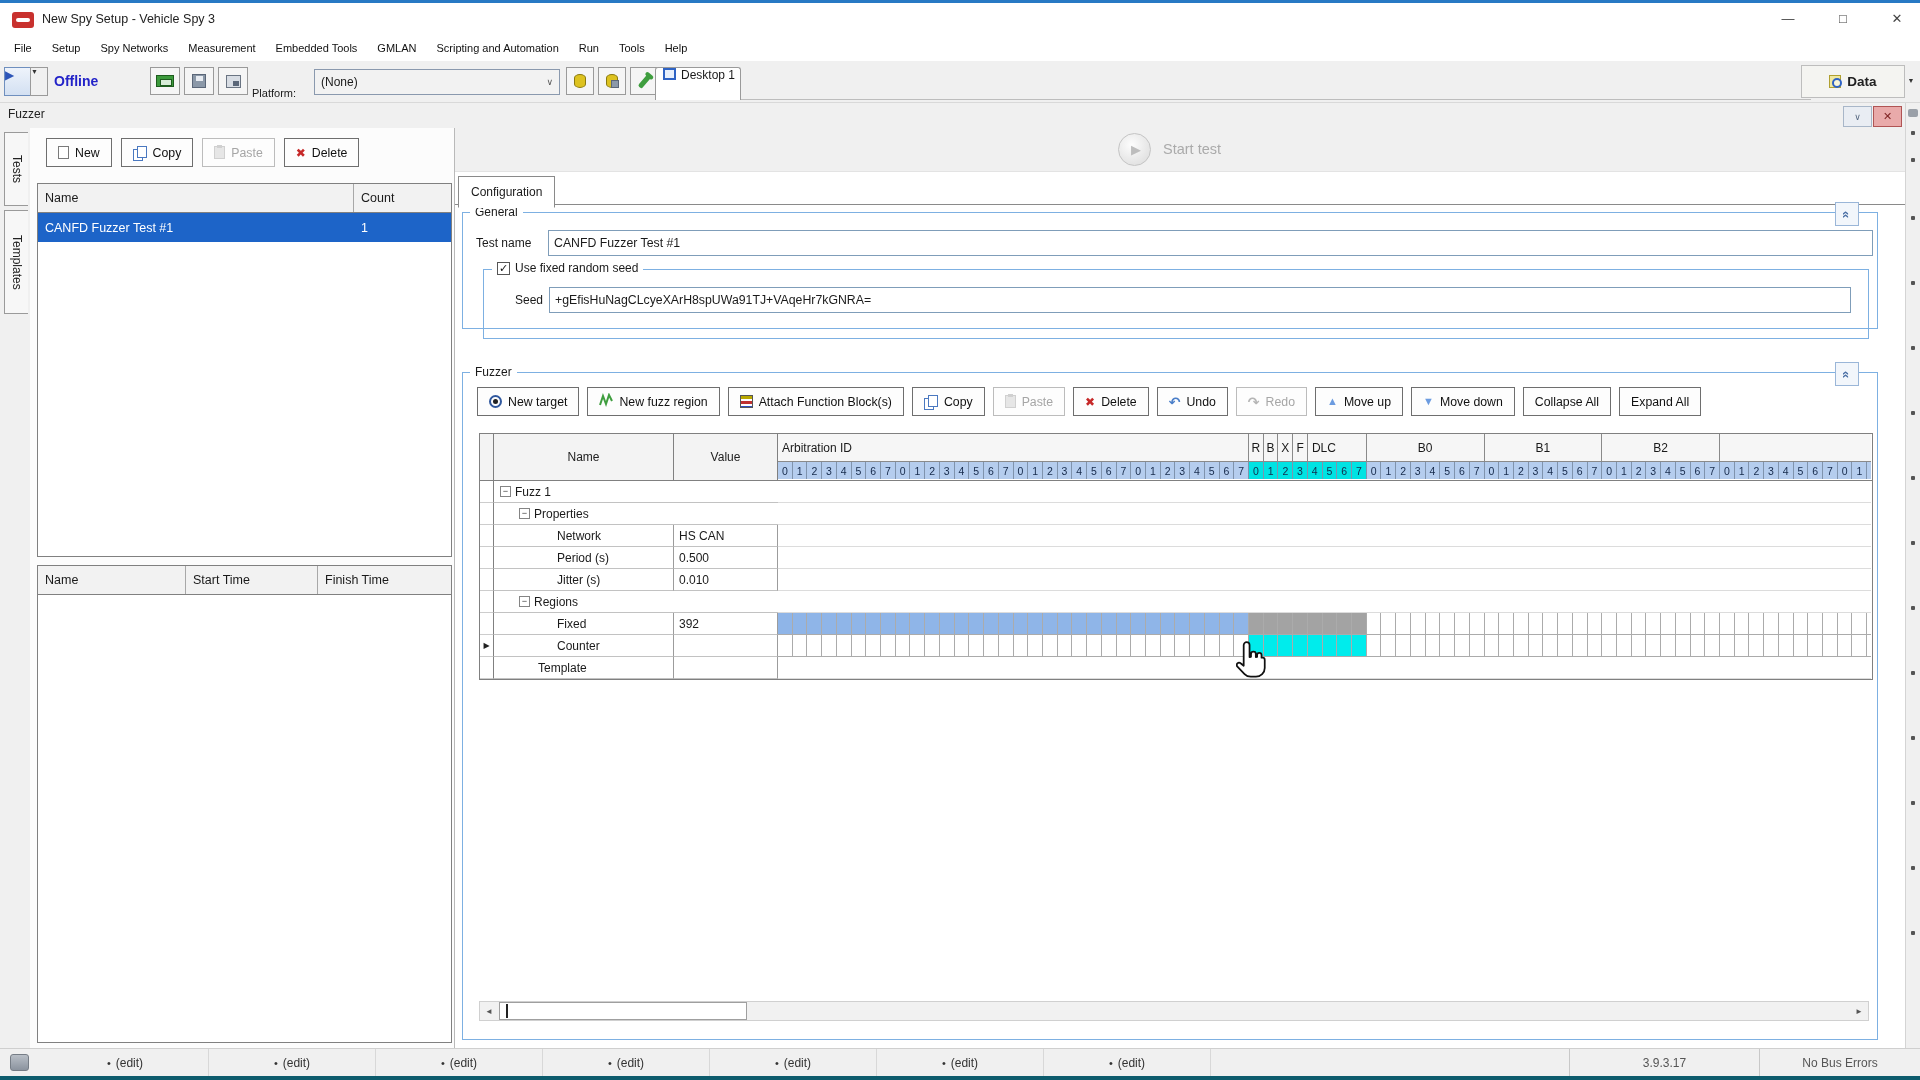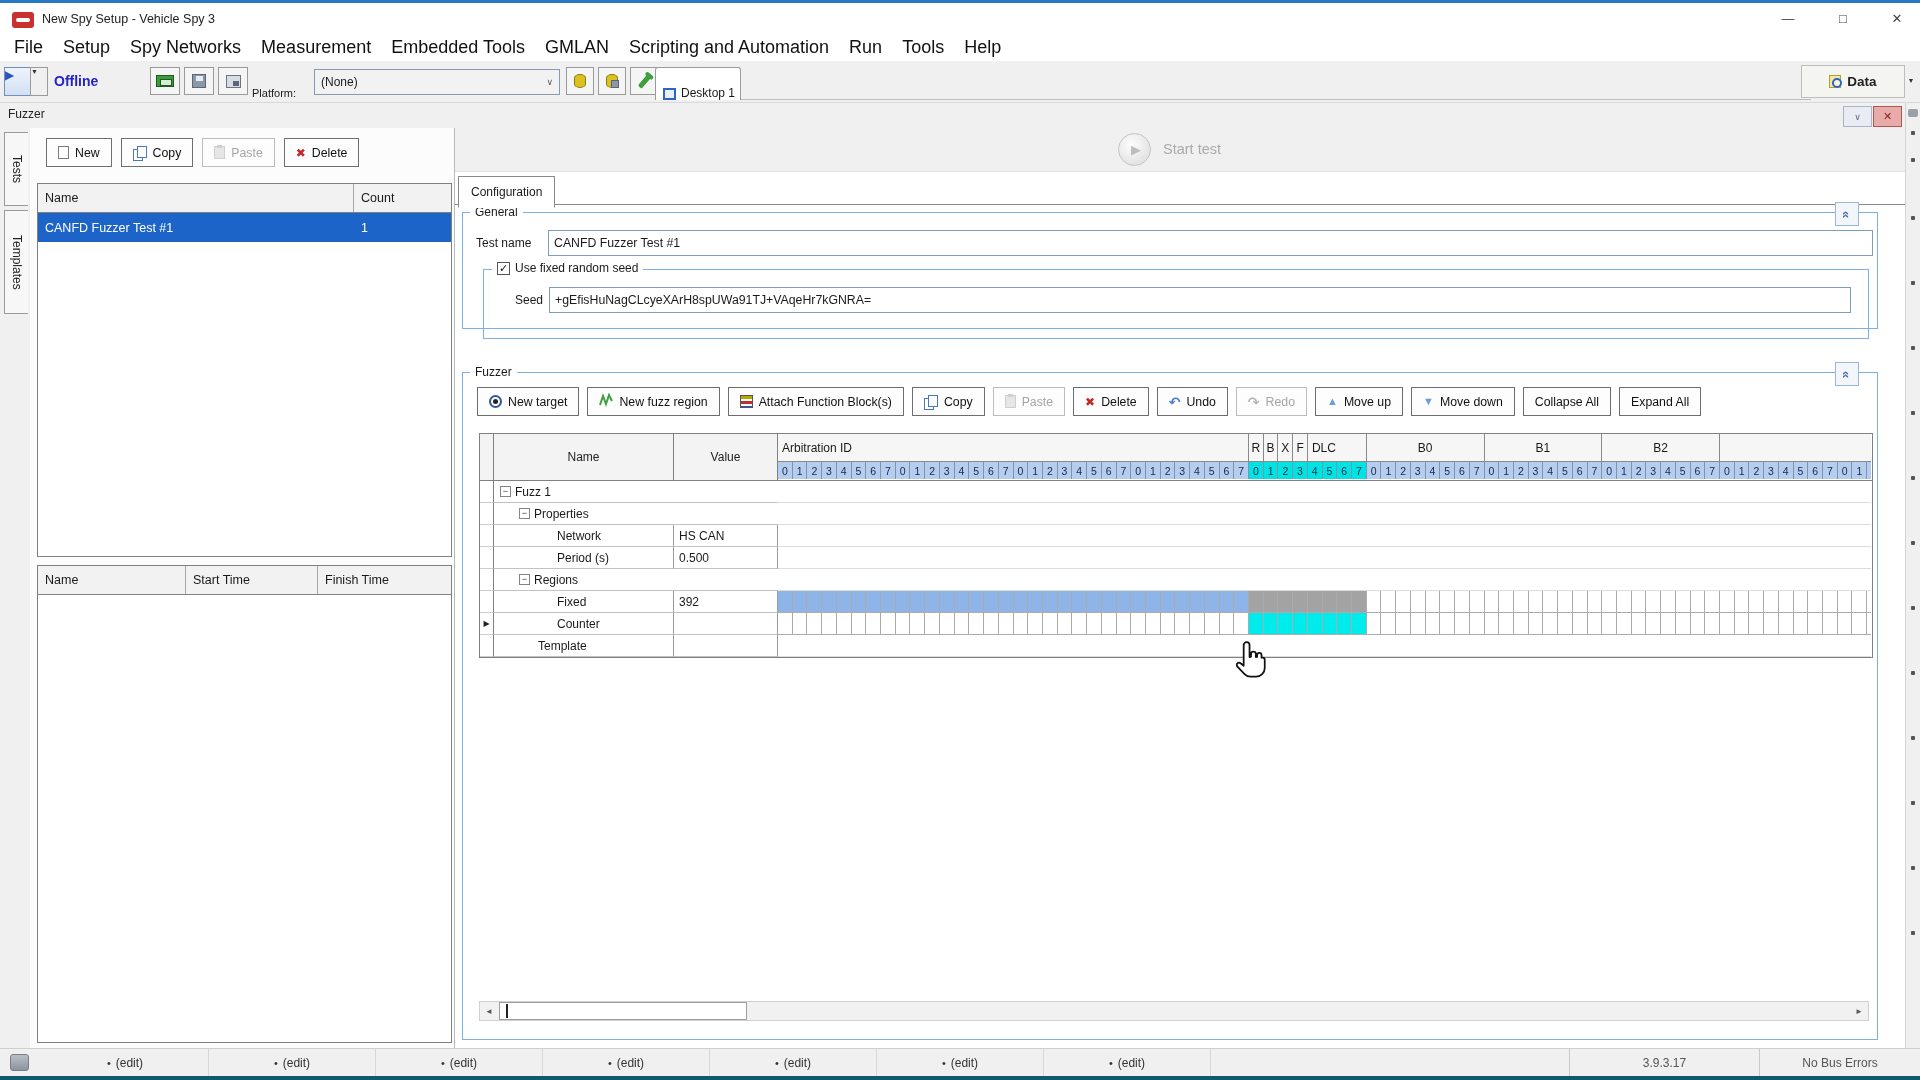--- a/index.html
+++ b/index.html
@@ -8,30 +8,30 @@
   .abs{position:absolute}
 
   
   #titlebar{left:0;top:0;width:1920px;height:34px;background:#fff;border-top:3px solid #2779c4;box-sizing:border-box}
   #appicon{left:12px;top:9px;width:22px;height:16px;background:#c8312e;border-radius:3px}
   #appicon::after{content:"";position:absolute;left:4px;top:6px;width:14px;height:4px;background:#fff;border-radius:2px}
   #wintitle{left:42px;top:9px;font-size:12.5px;color:#222}
   .winctl{top:0;width:46px;height:31px;display:flex;align-items:center;justify-content:center;font-size:13px;color:#444}
   
   #menubar{left:0;top:34px;width:1920px;height:27px;background:#fff;display:flex;align-items:center;padding-left:4px;box-sizing:border-box}
-  .menu-item{padding:4px 10px;font-size:18px;color:#111}
+  .menu-item{padding:4px 10px;font-size:11px;color:#111}
   
   #toolbar{left:0;top:61px;width:1920px;height:42px;background:#f0f0f0;border-bottom:1px solid #d9d9d9;box-sizing:border-box}
   .tbtn{position:absolute;border:1px solid #9a9a9a;background:#f5f5f5;display:flex;align-items:center;justify-content:center;box-sizing:border-box}
   #playbtn{left:4px;top:6px;width:25px;height:27px;border:1px solid #6f8fbe;background:linear-gradient(#eef3fb,#d3e0f2);color:#2d55b8;font-size:12px}
   #playdrop{left:30px;top:6px;width:16px;height:27px;border:1px solid #9a9a9a;font-size:7px;color:#333}
   #offline{left:54px;top:12px;font-weight:bold;font-size:14px;color:#2323c8}
   #platlabel{left:252px;top:26px;font-size:11px}
   #platcombo{left:314px;top:8px;width:246px;height:26px;border:1px solid #8a99ae;background:#f2f2f2;display:flex;align-items:center;justify-content:space-between;padding:0 6px;box-sizing:border-box}
-  #desktoptab{left:655px;top:6px;width:86px;height:33px;background:#fff;border:1px solid #9a9a9a;border-bottom:none;border-radius:3px 3px 0 0;display:flex;align-items:flex-end;gap:5px;padding-left:7px;box-sizing:border-box}
+  #desktoptab{left:655px;top:6px;width:86px;height:33px;background:#fff;border:1px solid #9a9a9a;border-bottom:none;border-radius:3px 3px 0 0;display:flex;align-items:flex-start;gap:5px;padding-left:7px;box-sizing:border-box}
   #tabfill{left:741px;top:38px;width:1070px;height:1px;background:#bdbdbd}
   #databtn{left:1801px;top:4px;width:102px;height:31px;border:1px solid #bdbdbd;background:#f4f4f1;display:flex;align-items:center;justify-content:center;gap:6px;font-weight:bold;font-size:13.5px;color:#222}
   #datadrop{left:1904px;top:4px;width:14px;height:31px;display:flex;align-items:center;justify-content:center;font-size:7px;color:#333}
   
   #dochead{left:0;top:103px;width:1920px;height:25px;background:#f0f0f0}
   #doctitle{left:8px;top:4px;color:#222}
   #docchev{left:1843px;top:3px;width:27px;height:19px;border:1px solid #a8b6c8;background:#e9edf3;color:#55677f;font-size:9px;display:flex;align-items:center;justify-content:center}
   #docclose{left:1873px;top:3px;width:27px;height:19px;border:1px solid #b05454;background:#e9aaaa;color:#7c1f1f;font-size:11px;font-weight:bold;display:flex;align-items:center;justify-content:center}
   
   #leftstrip{left:0;top:128px;width:30px;height:920px;background:#f0f0f0}
@@ -462,20 +462,28 @@
         <div class="grow">
           <div class="ggut"></div>
           <div class="gname leaf" style="padding-left: 63px;">
             <span>Period (s)</span>
           </div>
           <div class="gval">0.500</div>
           <div class="gbits plain"></div>
         </div>
         <div class="grow">
           <div class="ggut"></div>
+          <div class="gname leaf" style="padding-left: 63px;">
+            <span>Jitter (s)</span>
+          </div>
+          <div class="gval">0.010</div>
+          <div class="gbits plain"></div>
+        </div>
+        <div class="grow">
+          <div class="ggut"></div>
           <div class="gname grp" style="padding-left: 25px;">
             <span class="expander">−</span>
             <span>Regions</span>
           </div>
           <div class="gbits plain"></div>
         </div>
         <div class="grow">
           <div class="ggut"></div>
           <div class="gname leaf" style="padding-left: 63px;">
             <span>Fixed</span>

